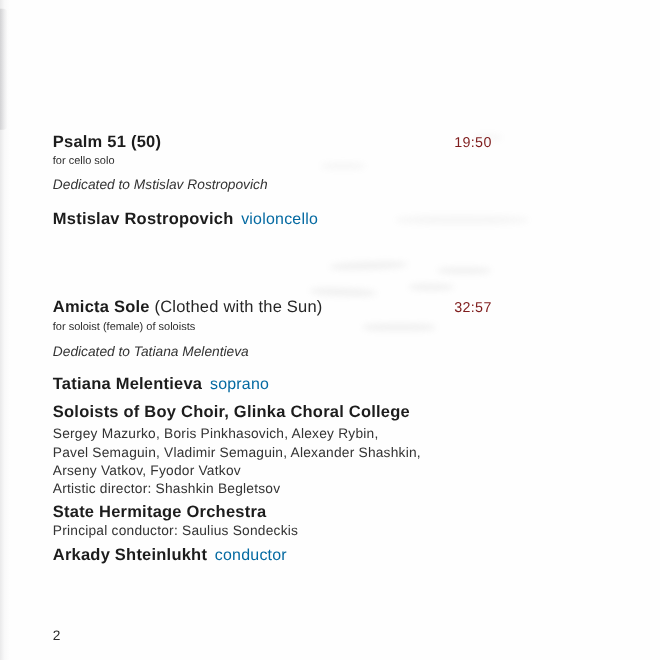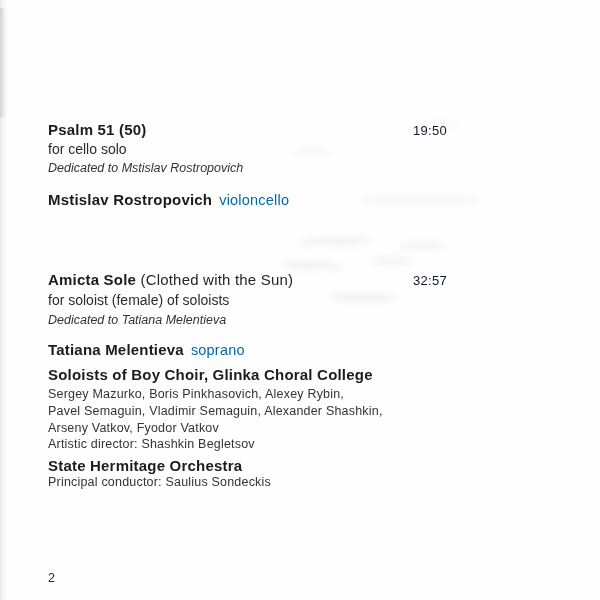--- a/index.html
+++ b/index.html
@@ -36,22 +36,22 @@
   .g4{left:372px;top:258px;width:40px;height:6px;}
   .g5{left:330px;top:294px;width:66px;height:7px;}
   .g6{left:292px;top:148px;width:40px;height:6px;opacity:.08;}
   .g7{left:360px;top:196px;width:120px;height:8px;opacity:.08;}
   .g8{left:430px;top:122px;width:26px;height:6px;opacity:.07;}
 
   .line{position:absolute;left:48px;white-space:nowrap;}
   .title-row{width:399px;display:flex;justify-content:space-between;align-items:baseline;}
   .track-title{font-size:15px;font-weight:bold;color:#1c1c1c;letter-spacing:.2px;}
   .title-normal{font-weight:normal;color:#262626;}
-  .duration{font-size:13px;color:#0f172a;letter-spacing:.3px;}
-  .subtitle{font-size:14px;color:#2b2b2b;}
+  .duration{font-size:13px;color:#7f1d1d;letter-spacing:.3px;}
+  .subtitle{font-size:10px;color:#2b2b2b;}
   .dedication{font-size:12.5px;font-style:italic;color:#333;}
   .performer-name{font-size:15px;font-weight:bold;color:#1c1c1c;letter-spacing:.2px;}
   .performer-role{font-size:14.5px;font-weight:normal;color:#0369a1;margin-left:7px;letter-spacing:.2px;}
   .ensemble-name{font-size:15px;font-weight:bold;color:#1c1c1c;letter-spacing:.2px;}
   .small-line{font-size:12.5px;color:#333;letter-spacing:.2px;}
   .page-number{font-size:12.5px;color:#2a2a2a;}
 </style>
 </head>
 <body>
 
@@ -90,15 +90,18 @@
 
   <div class="line ensemble-name" style="top:366px;">Soloists of Boy Choir, Glinka Choral College</div>
   <div class="line small-line" style="top:387px;">Sergey Mazurko, Boris Pinkhasovich, Alexey Rybin,</div>
   <div class="line small-line" style="top:404px;">Pavel Semaguin, Vladimir Semaguin, Alexander Shashkin,</div>
   <div class="line small-line" style="top:421px;">Arseny Vatkov, Fyodor Vatkov</div>
   <div class="line small-line" style="top:437px;">Artistic director: Shashkin Begletsov</div>
 
   <div class="line ensemble-name" style="top:457px;">State Hermitage Orchestra</div>
   <div class="line small-line" style="top:475px;">Principal conductor: Saulius Sondeckis</div>
 
+  <div class="line" style="top:496px;">
+    <span class="performer-name">Arkady Shteinlukht</span><span class="performer-role">conductor</span>
+  </div>
 
   <div class="line page-number" style="top:571px;">2</div>
 </div>
 
 </body></html>

